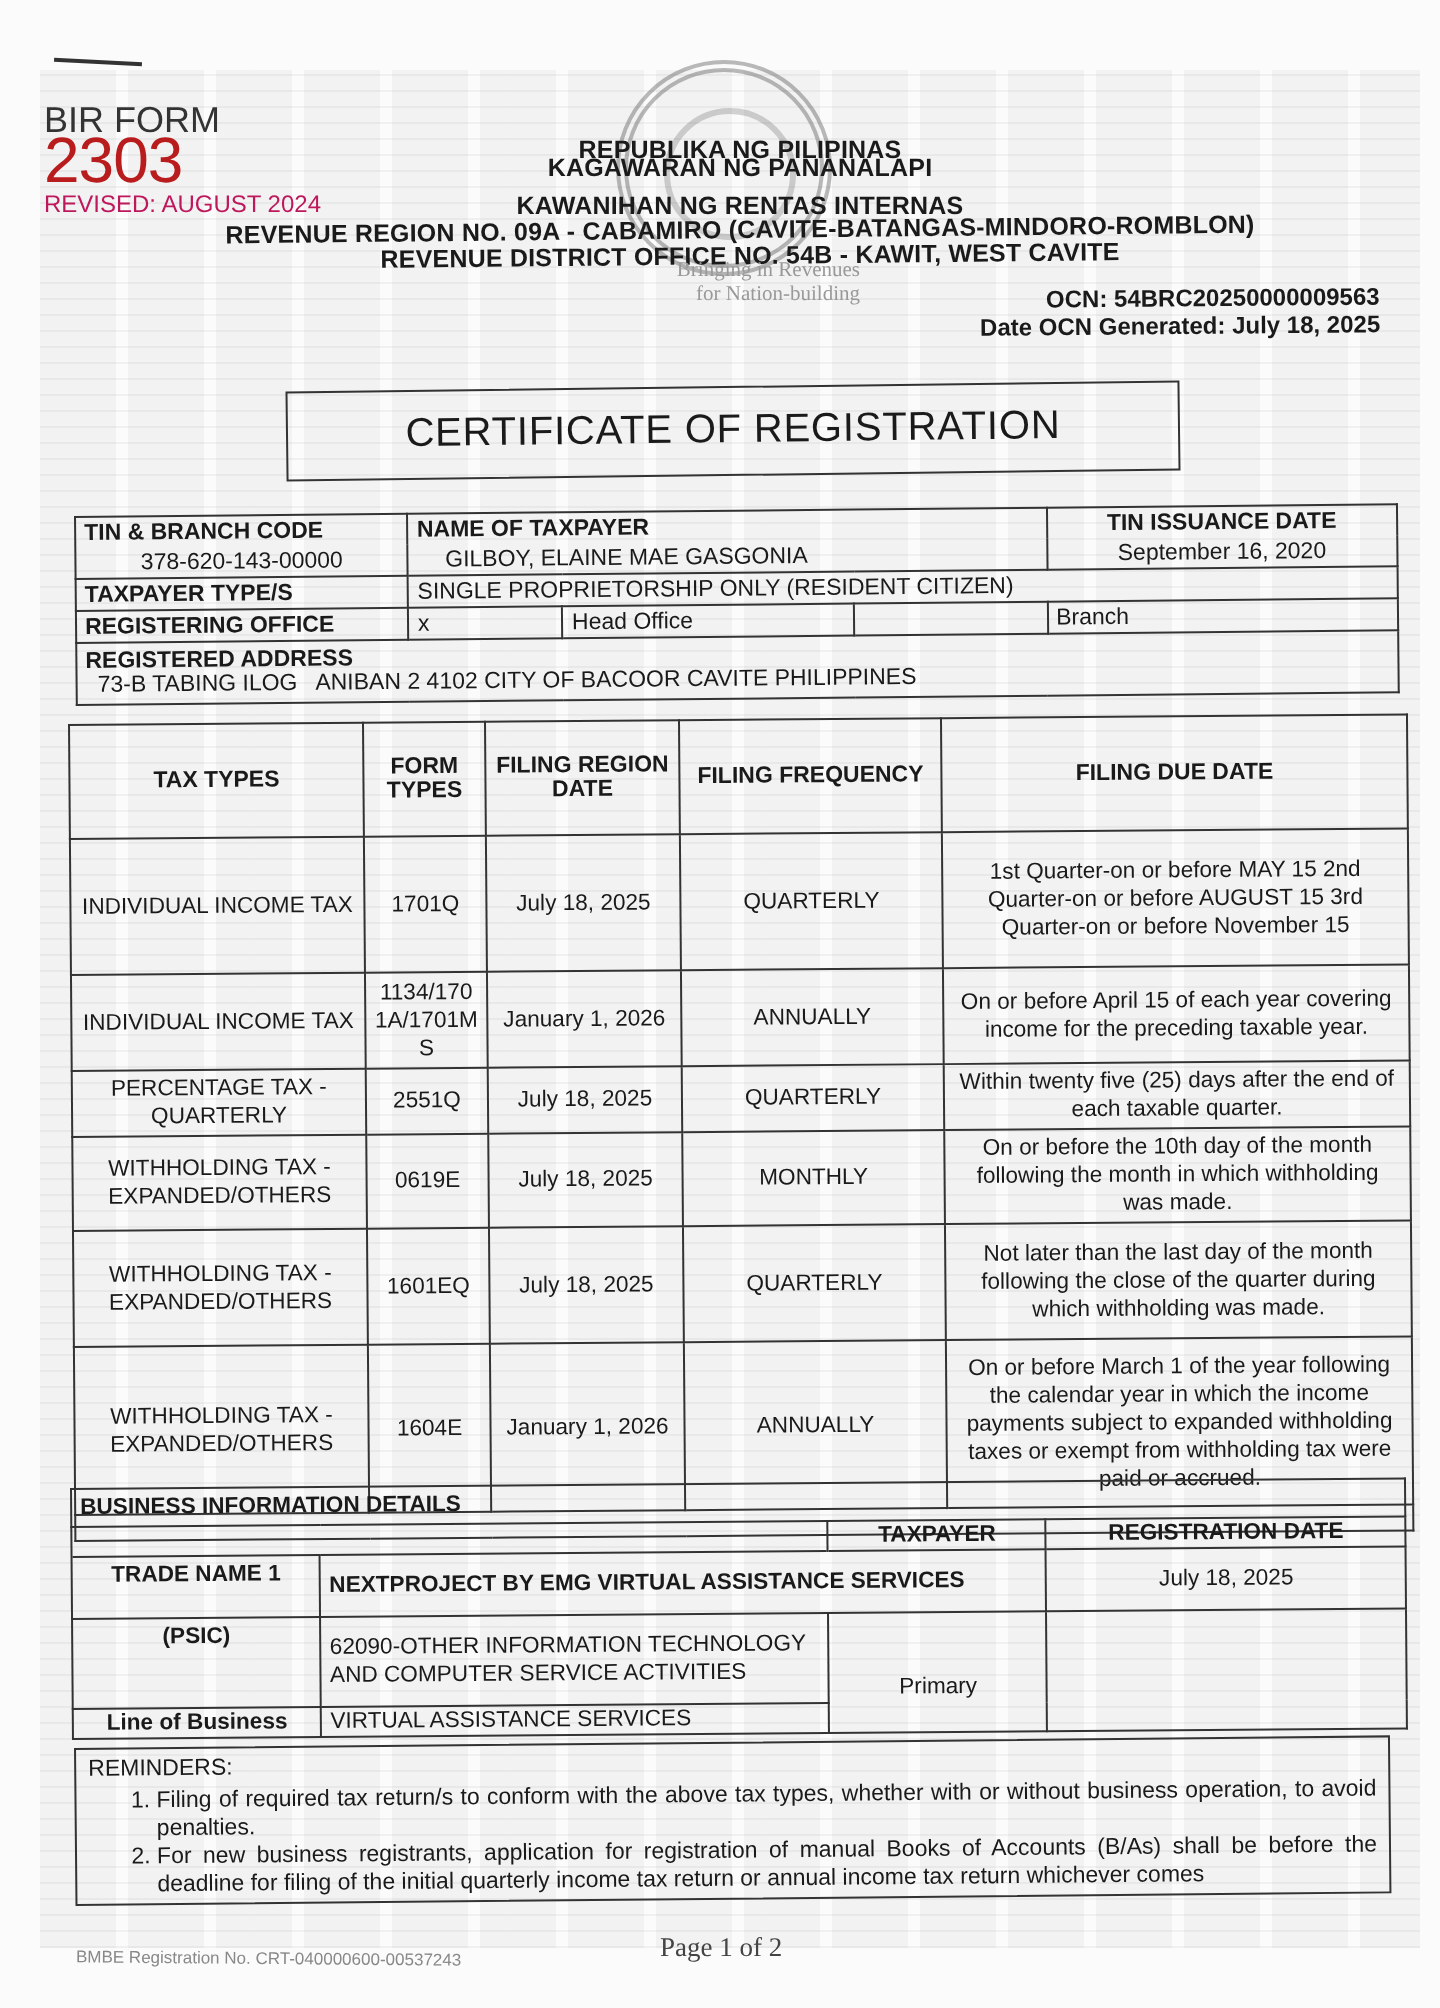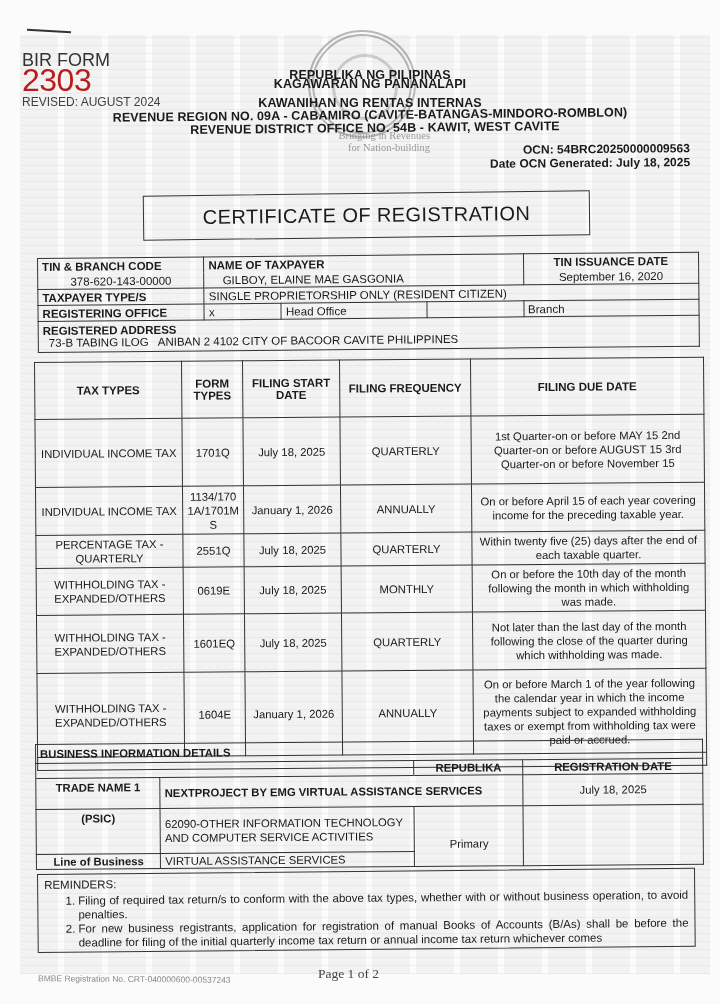--- a/index.html
+++ b/index.html
@@ -12,21 +12,21 @@
     position: absolute; left: 20px; top: 35px; right: 10px; bottom: 30px;
     background-image:
       repeating-linear-gradient(0deg, rgba(0,0,0,0.045) 0 1px, transparent 1px 8px),
       repeating-linear-gradient(90deg, rgba(0,0,0,0.035) 0 38px, transparent 38px 44px);
     pointer-events: none;
   }
   .abs { position: absolute; }
   .dash { left: 27px; top: 30px; width: 44px; height: 2px; background: #333; transform: rotate(3deg); }
   .bir-form { left: 22px; top: 50px; font-size: 18px; color: #333; }
   .form-num { left: 22px; top: 62px; font-size: 32px; font-weight: normal; color: #b91c1c; letter-spacing: -0.5px; }
-  .revised { left: 22px; top: 95px; font-size: 12px; color: #404040; }
+  .revised { left: 22px; top: 95px; font-size: 12px; color: #be185d; }
   .seal {
     left: 308px; top: 30px; width: 108px; height: 108px; border-radius: 50%;
     border: 6px double rgba(60,60,60,0.35); box-sizing: border-box;
   }
   .seal-inner {
     position: absolute; left: 18px; top: 18px; width: 60px; height: 60px; border-radius: 50%;
     border: 3px solid rgba(60,60,60,0.22);
   }
   .hdr { font-weight: bold; font-size: 12.5px; text-align: center; white-space: nowrap; letter-spacing: 0.1px; }
   .h1 { left: 270px; top: 68px; width: 200px; }
@@ -60,21 +60,21 @@
   .tax tr.spacer td { height: 12px; }
 
   .biz { left: 35px; top: 744px; width: 668px; transform: rotate(-0.45deg); transform-origin: left top; }
   .biz td { font-size: 11.3px; line-height: 14px; }
   .biz .lbl { font-size: 11.3px; }
 
   .rem { left: 37px; top: 874px; width: 658px; border: 1.3px solid #333; box-sizing: border-box; padding: 3px 6px 2px 6px; transform: rotate(-0.55deg); transform-origin: left top; font-size: 11.5px; line-height: 14px; }
   .rem ol { margin: 2px 0 0 0; padding-left: 34px; }
   .rem li { text-align: justify; }
   .bmbe { left: 38px; top: 974px; font-size: 8.5px; color: #888; transform: rotate(0.5deg); }
-  .page { left: 318px; top: 966px; font-family: "Liberation Serif", serif; font-size: 13.5px; color: #444; }
+  .page { left: 330px; top: 966px; font-family: "Liberation Serif", serif; font-size: 13.5px; color: #444; }
 </style>
 </head>
 <body>
 
 <div class="watermark"></div>
 
 <div class="abs dash"></div>
 <div class="abs bir-form">BIR FORM</div>
 <div class="abs form-num">2303</div>
 <div class="abs revised">REVISED: AUGUST 2024</div>
@@ -138,21 +138,21 @@
   </tbody>
     </table>
 </div>
 
 <div class="abs tax">
   <table>
     <tbody>
         <tr>
       <th style="width:138px;">TAX TYPES</th>
       <th style="width:52px;">FORM TYPES</th>
-      <th style="width:88px;">FILING START DATE</th>
+      <th style="width:88px;">FILING REGION DATE</th>
       <th style="width:122px;">FILING FREQUENCY</th>
       <th>FILING DUE DATE</th>
     </tr>
     <tr style="height:68px;">
       <td>INDIVIDUAL INCOME TAX</td>
       <td>1701Q</td>
       <td>July 18, 2025</td>
       <td>QUARTERLY</td>
       <td class="due">1st Quarter-on or before MAY 15 2nd Quarter-on or before AUGUST 15 3rd Quarter-on or before November 15</td>
     </tr>
@@ -199,21 +199,21 @@
 </div>
 
 <div class="abs biz">
   <table>
     <tbody>
         <tr>
       <td colspan="4" class="lbl" style="height:18px;">BUSINESS INFORMATION DETAILS</td>
     </tr>
     <tr>
       <td colspan="2" style="height:14px; border-bottom:none;"></td>
-      <td class="lbl ctr" style="width:94px;">REPUBLIKA</td>
+      <td class="lbl ctr" style="width:94px;">TAXPAYER</td>
       <td class="lbl ctr" style="width:160px;">REGISTRATION DATE</td>
     </tr>
     <tr>
       <td class="lbl ctr" style="width:108px; vertical-align:top; padding-top:2px;">TRADE NAME 1</td>
       <td colspan="2" class="lbl" style="height:30px;">NEXTPROJECT BY EMG VIRTUAL ASSISTANCE SERVICES</td>
       <td class="ctr">July 18, 2025</td>
     </tr>
     <tr>
       <td class="lbl ctr" style="vertical-align:top; padding-top:2px;">(PSIC)</td>
       <td style="height:44px; width:230px;">62090-OTHER INFORMATION TECHNOLOGY AND COMPUTER SERVICE ACTIVITIES</td>

